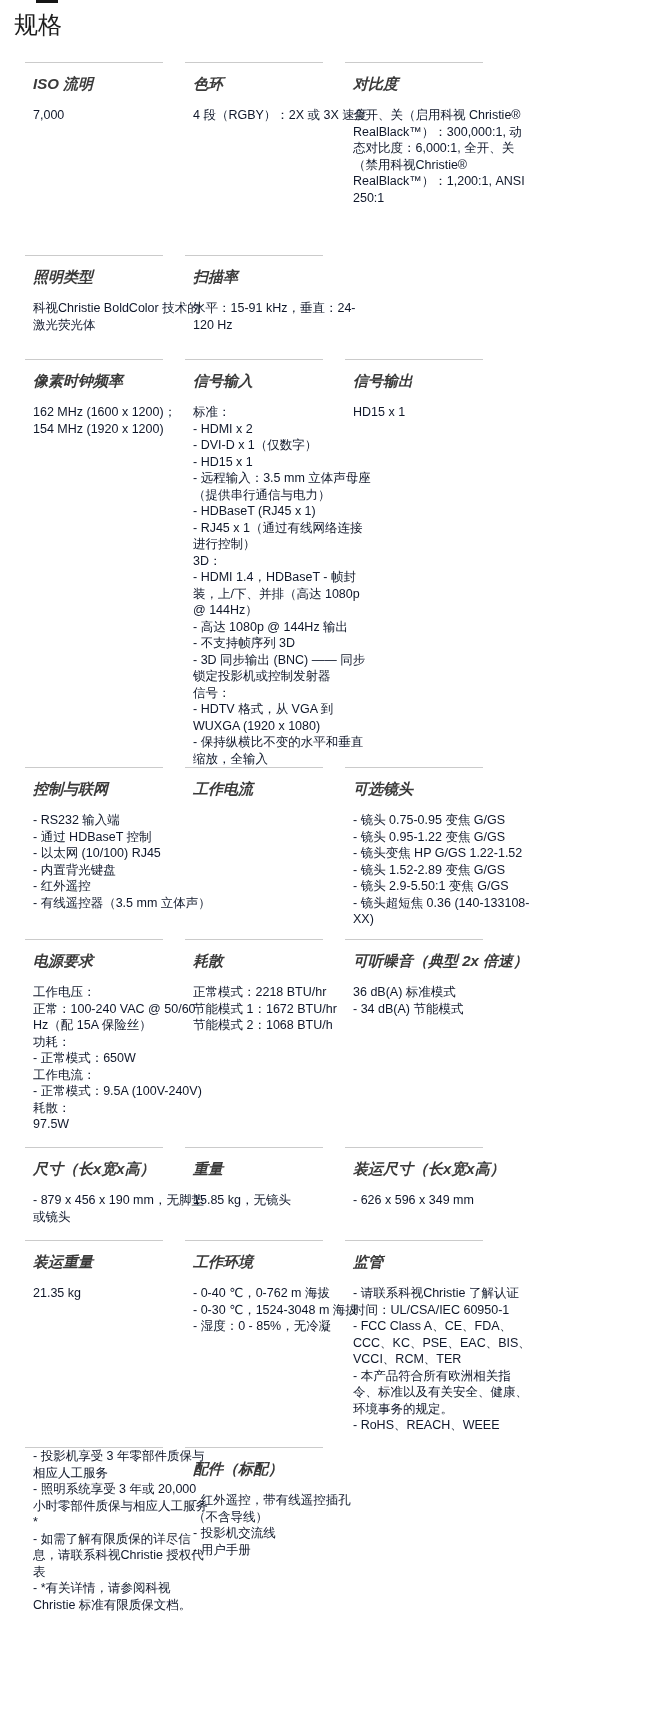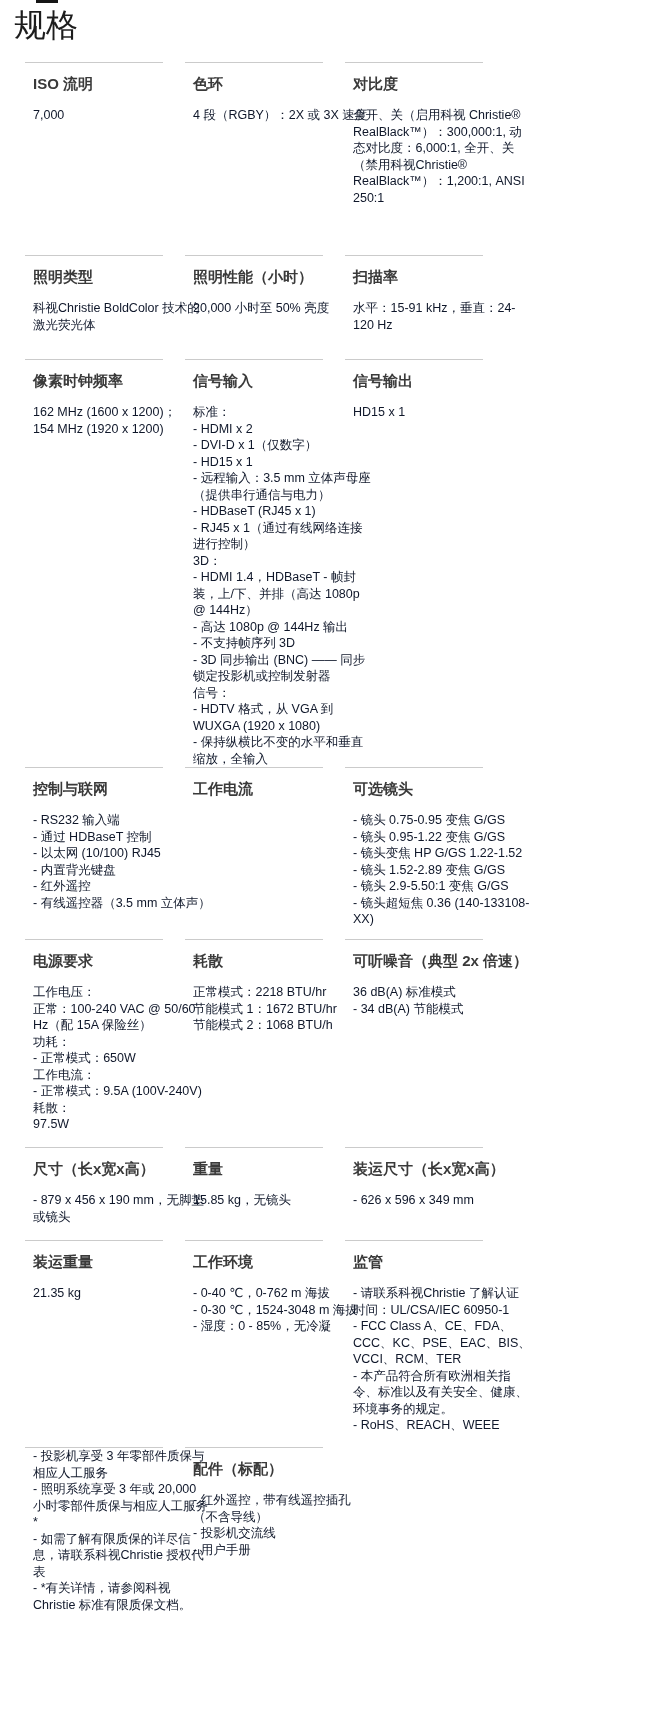--- a/index.html
+++ b/index.html
@@ -9,21 +9,21 @@
     background:#ffffff;
     overflow:hidden;
     font-family:"Liberation Sans","DejaVu Sans",sans-serif;
   }
   .crop-fragment{
     position:absolute;left:36px;top:0;width:22px;height:3px;
     background:#161616;
   }
   .page-title{
     margin:6px 0 0 14px;
-    font-size:32px;
+    font-size:24px;
     line-height:38px;
     font-weight:400;
     color:#1d1d1d;
   }
   .specs{
     margin:18px 0 0 25px;
   }
   .spec-row{
     display:grid;
     grid-template-columns:160px 160px 170px;
@@ -38,20 +38,21 @@
     background:#cbcbcb;
   }
   .cell-title{
     width:178px;
     padding-top:11px;
     margin-bottom:13px;
     font-size:15px;
     line-height:20px;
     font-weight:700;
     color:#3a3a3a;
+    font-style:italic;
   }
   .cell-body{
     width:178px;
     font-size:12.5px;
     line-height:16.5px;
     color:#0f172a;
     white-space:pre-line;
   }
 </style>
 </head>
@@ -80,25 +81,20 @@
         <div class="cell-body">全开、关（启用科视 Christie® RealBlack™）：300,000:1, 动态对比度：6,000:1, 全开、关（禁用科视Christie® RealBlack™）：1,200:1, ANSI 250:1</div>
       </div>
     </div>
 
 
     <div class="spec-row" style="min-height:104px">
       <div class="cell">
         <div class="rule"></div>
         <div class="cell-title">照明类型</div>
         <div class="cell-body">科视Christie BoldColor 技术的激光荧光体</div>
-      </div>
-      <div class="cell">
-        <div class="rule"></div>
-        <div class="cell-title">照明性能（小时）</div>
-        <div class="cell-body">20,000 小时至 50% 亮度</div>
       </div>
       <div class="cell">
         <div class="rule"></div>
         <div class="cell-title">扫描率</div>
         <div class="cell-body">水平：15-91 kHz，垂直：24-120 Hz</div>
       </div>
     </div>
 
     <div class="spec-row" style="min-height:404px">
       <div class="cell">

